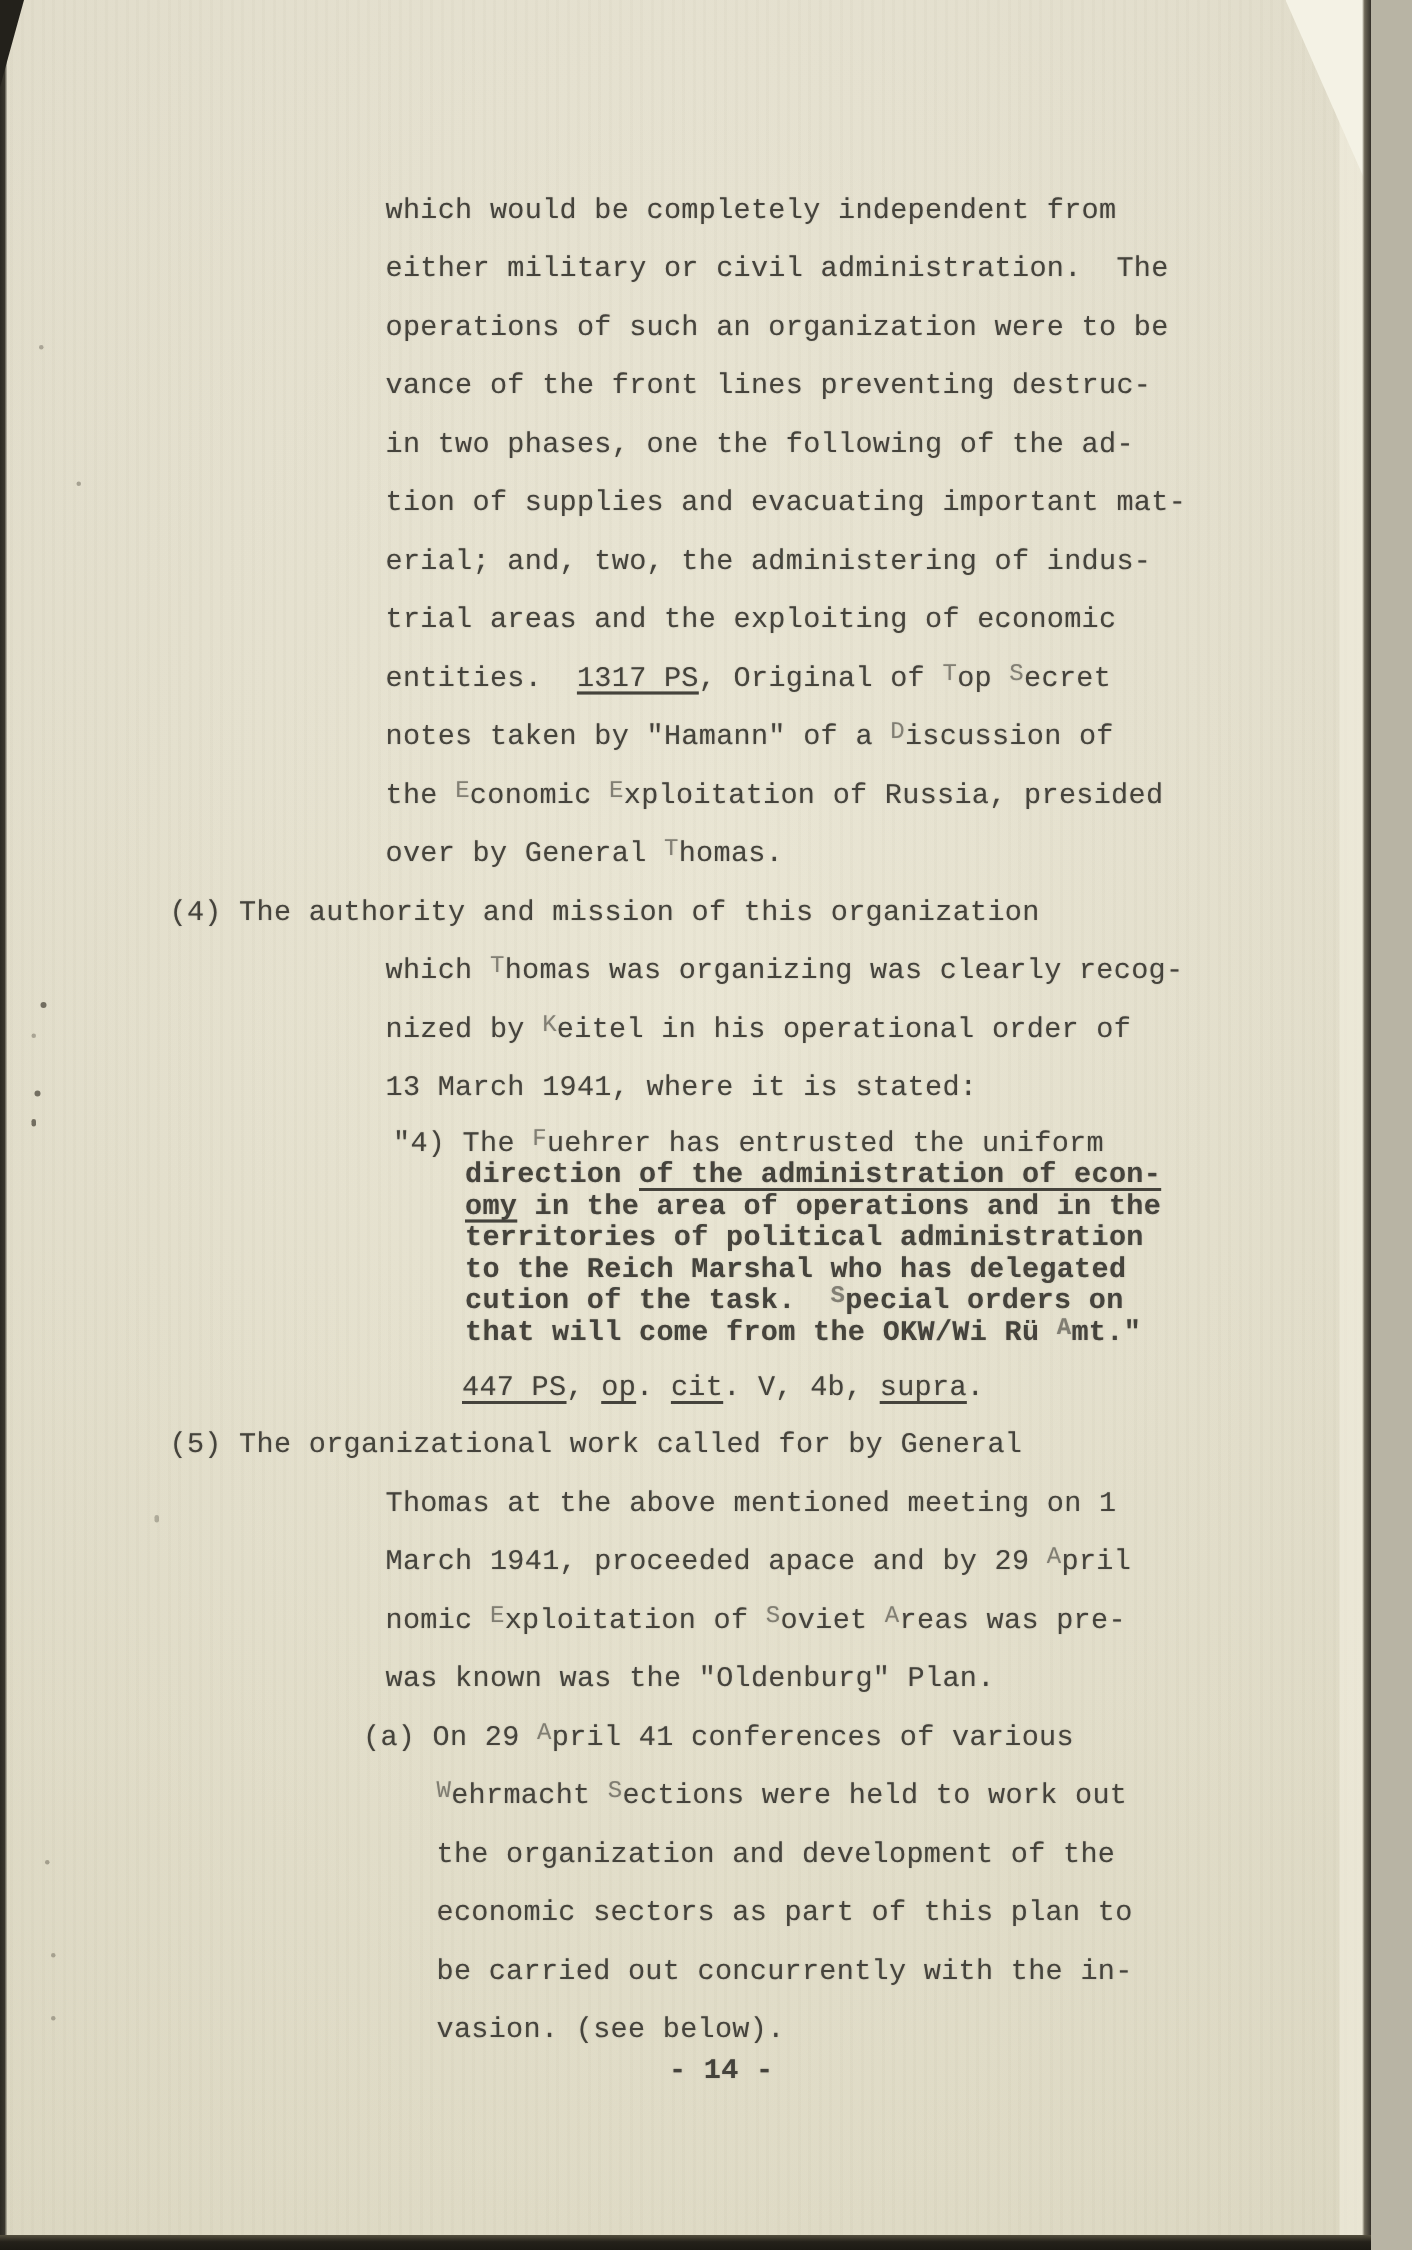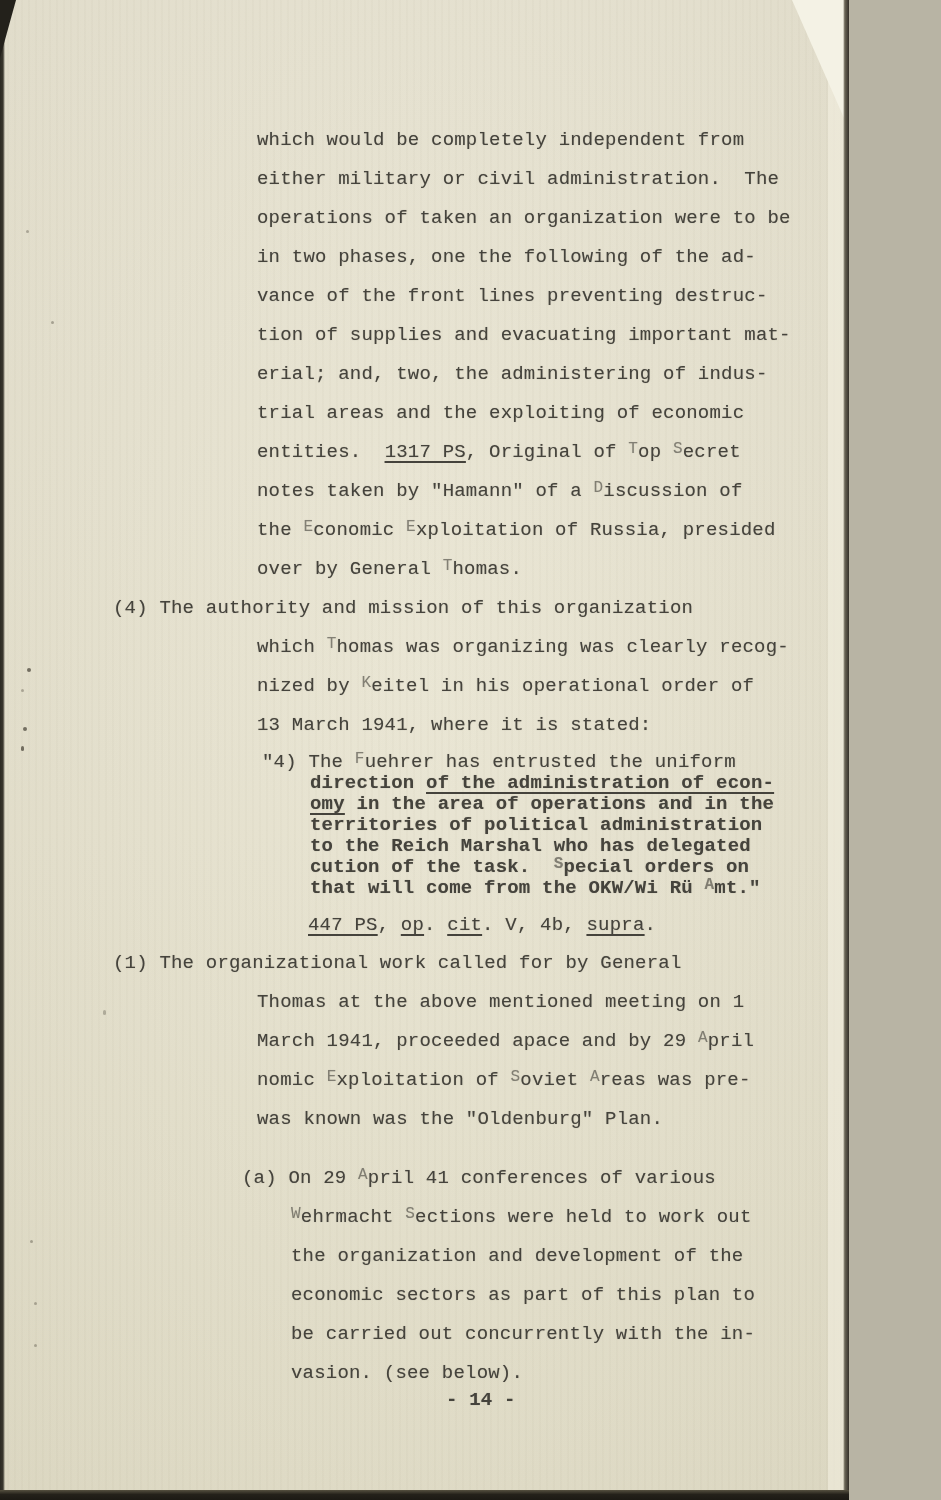--- a/index.html
+++ b/index.html
@@ -1,33 +1,33 @@
 <!DOCTYPE html>
 <html><head>
 <meta charset="utf-8">
 <style>
   html,body{margin:0;padding:0;background:#b8b4a4;}
-  #page{position:relative;width:849px;height:1500px;overflow:hidden;
+  #page{position:relative;width:914px;height:1500px;overflow:hidden;
     background:
       radial-gradient(ellipse at 50% 45%, rgba(255,255,255,0.06), rgba(96,86,56,0.07) 96%),
       repeating-linear-gradient(90deg, rgba(110,100,70,0.028) 0 2px, rgba(0,0,0,0) 2px 7px),
       linear-gradient(180deg,#eae6d5 0%,#e8e4d1 55%,#e5e1cc 100%);
     font-family:"Liberation Mono","DejaVu Sans Mono",monospace;}
   
   #text-flow{position:absolute;top:121px;left:0;width:100%;
     font-size:19px;letter-spacing:0.2px;color:#45433c;
     text-shadow:0 0 1px rgba(69,67,60,0.35);}
   .line{height:39px;line-height:39px;white-space:pre;}
   .b{margin-left:257px;}
   .n{margin-left:113px;}
   .q,.q1,.cite,.pg{height:21px;line-height:21px;}
   .q{margin-left:310px;font-weight:bold;}
   .q1{margin-left:262px;}
   .cite{margin-left:308px;}
-  .na{margin-left:242px;margin-top:20px;}
+  .na{margin-left:242px;}
   .ac{margin-left:291px;}
   .pg{margin-left:446px;font-weight:bold;}
   .u{text-decoration:underline;text-decoration-thickness:1.5px;text-underline-offset:3.5px;text-align:center;}
   .d{position:relative;top:-4px;opacity:.62;font-size:16px;}
   
   .edge{position:absolute;}
   #edge-left{left:0;top:0;width:5px;height:1500px;
     background:linear-gradient(90deg,#2c2a23 0%,#3a372e 60%,rgba(58,55,46,0) 100%);}
   #corner-tl{left:0;top:0;width:16px;height:58px;background:#23211b;
     clip-path:polygon(0 0,100% 0,0 100%);}
@@ -40,43 +40,43 @@
     background:linear-gradient(180deg,#55503f 0%,#24211a 45%,#1c1a14 100%);}
   .speck{position:absolute;border-radius:50%;background:rgba(55,50,40,0.65);}
 </style>
 </head>
 <body>
 
 <div id="page">
   <div id="text-flow">
       <div class="line b"><span>which would be completely independent from</span></div>
       <div class="line b"><span>either military or civil administration.  The</span></div>
-      <div class="line b"><span>operations of taken an organization were to be</span></div>
+      <div class="line b"><span>operations of such an organization were to be</span></div>
+      <div class="line b"><span>vance of the front lines preventing destruc-</span></div>
       <div class="line b"><span>in two phases, one the following of the ad-</span></div>
-      <div class="line b"><span>vance of the front lines preventing destruc-</span></div>
       <div class="line b"><span>tion of supplies and evacuating important mat-</span></div>
       <div class="line b"><span>erial; and, two, the administering of indus-</span></div>
       <div class="line b"><span>trial areas and the exploiting of economic</span></div>
       <div class="line b"><span>entities.  </span><span class="u">1317 PS</span><span>, Original of </span><span class="d">T</span><span>op </span><span class="d">S</span><span>ecret</span></div>
       <div class="line b"><span>notes taken by "Hamann" of a </span><span class="d">D</span><span>iscussion of</span></div>
       <div class="line b"><span>the </span><span class="d">E</span><span>conomic </span><span class="d">E</span><span>xploitation of Russia, presided</span></div>
       <div class="line b"><span>over by General </span><span class="d">T</span><span>homas.</span></div>
       <div class="line n"><span>(4) The authority and mission of this organization</span></div>
       <div class="line b"><span>which </span><span class="d">T</span><span>homas was organizing was clearly recog-</span></div>
       <div class="line b"><span>nized by </span><span class="d">K</span><span>eitel in his operational order of</span></div>
       <div class="line b"><span>13 March 1941, where it is stated:</span></div>
       <div class="line q1" style="margin-top: 7px;"><span>"4) The </span><span class="d">F</span><span>uehrer has entrusted the uniform</span></div>
       <div class="line q"><span>direction </span><span class="u">of the administration of econ-</span></div>
       <div class="line q"><span class="u">omy</span><span> in the area of operations and in the</span></div>
       <div class="line q"><span>territories of political administration</span></div>
       <div class="line q"><span>to the Reich Marshal who has delegated</span></div>
       <div class="line q"><span>cution of the task.  </span><span class="d">S</span><span>pecial orders on</span></div>
       <div class="line q"><span>that will come from the OKW/Wi Rü </span><span class="d">A</span><span>mt."</span></div>
       <div class="line cite" style="margin-top: 16px;"><span class="u">447 PS</span><span>, </span><span class="u">op</span><span>. </span><span class="u">cit</span><span>. V, 4b, </span><span class="u">supra</span><span>.</span></div>
-      <div class="line n" style="margin-top: 8px;"><span>(1) The organizational work called for by General</span></div>
+      <div class="line n" style="margin-top: 8px;"><span>(5) The organizational work called for by General</span></div>
       <div class="line b"><span>Thomas at the above mentioned meeting on 1</span></div>
       <div class="line b"><span>March 1941, proceeded apace and by 29 </span><span class="d">A</span><span>pril</span></div>
       <div class="line b"><span>nomic </span><span class="d">E</span><span>xploitation of </span><span class="d">S</span><span>oviet </span><span class="d">A</span><span>reas was pre-</span></div>
       <div class="line b"><span>was known was the "Oldenburg" Plan.</span></div>
       <div class="line na"><span>(a) On 29 </span><span class="d">A</span><span>pril 41 conferences of various</span></div>
       <div class="line ac"><span class="d">W</span><span>ehrmacht </span><span class="d">S</span><span>ections were held to work out</span></div>
       <div class="line ac"><span>the organization and development of the</span></div>
       <div class="line ac"><span>economic sectors as part of this plan to</span></div>
       <div class="line ac"><span>be carried out concurrently with the in-</span></div>
       <div class="line ac"><span>vasion. (see below).</span></div>

